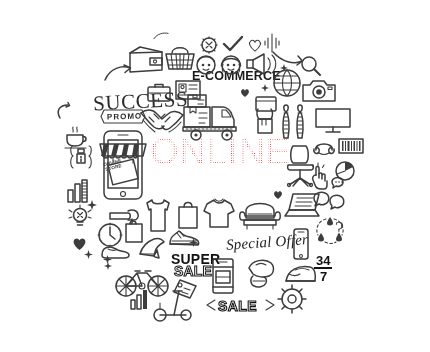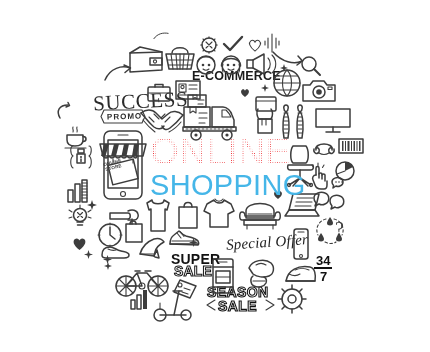--- a/index.html
+++ b/index.html
@@ -149,30 +149,28 @@
     font-size:20px;color:#3d3d3d;
   }
 </style>
 </head>
 <body>
 
 <div id="canvas">
 
   <div id="headline">
     <div class="word-online">ONLINE</div>
-    <div class="word-shopping">SHOPPING</div>
   </div>
 
   <div class="txt" id="t-ecommerce">E-COMMERCE</div>
   <div class="txt" id="t-success">SUCCESS</div>
   <div class="txt" id="t-promo">PROMO</div>
   <div class="txt" id="t-specialoffer">Special Offer</div>
   <div class="txt" id="t-super">SUPER</div>
   <div class="txt" id="t-sale1">SALE</div>
-  <div class="txt" id="t-season">SEASON</div>
   <div class="txt" id="t-sale2">SALE</div>
   <div class="txt" id="t-247-num">34</div>
   <div id="t-247-bar"></div>
   <div class="txt" id="t-247-den">7</div>
   <div class="txt" id="t-q">?</div>
 
   <div class="ico" style="left:100px;top:108px;">
     <svg width="46" height="17" viewBox="0 0 46 17">
         <path class="sk-t" d="M4 2 H42 L45 8.5 L42 15 H4 L1 8.5 Z"></path>
       </svg>

